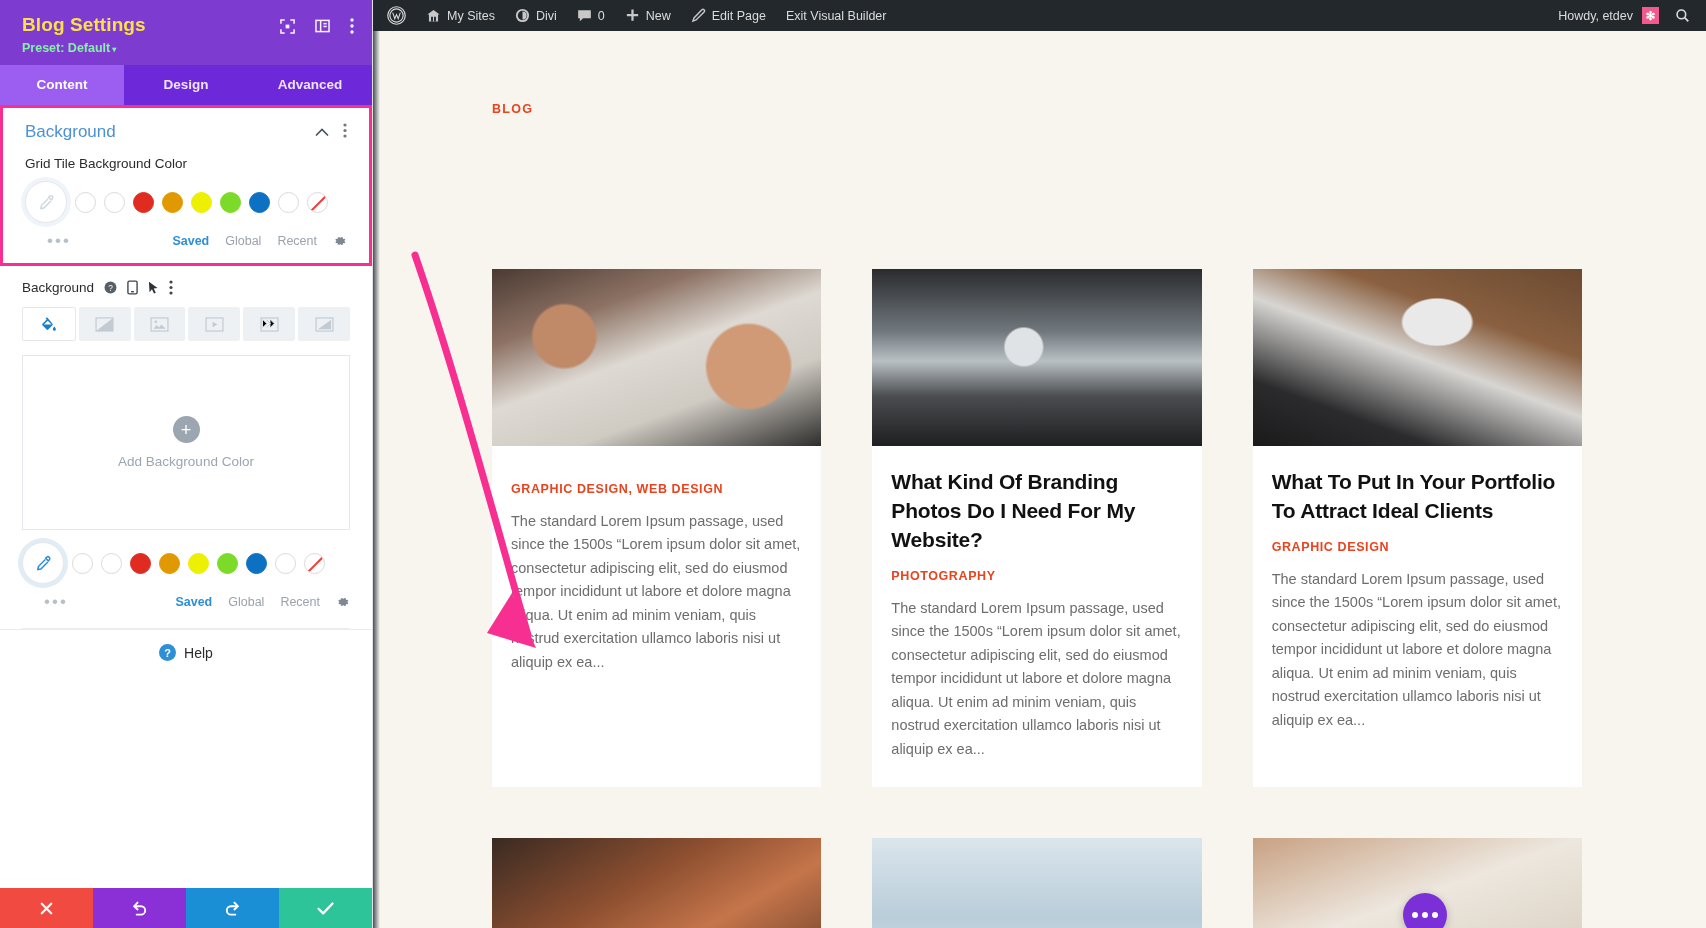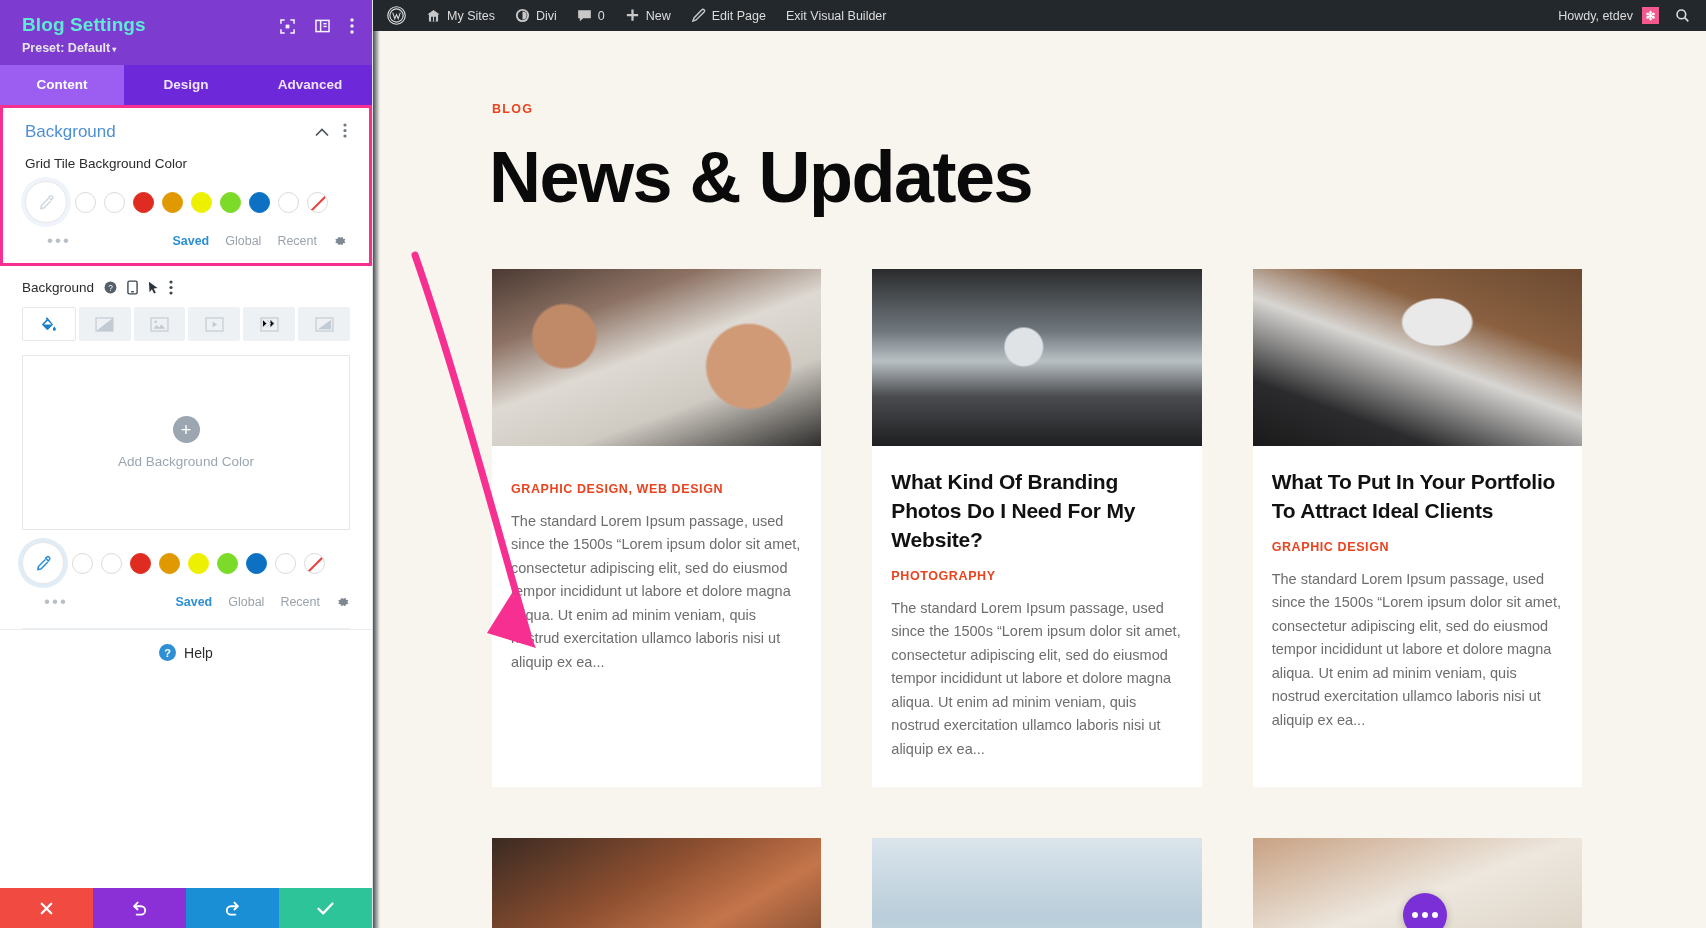--- a/index.html
+++ b/index.html
@@ -13,22 +13,22 @@
   
   #settings-panel {
     position: absolute; left: 0; top: 0; width: 373px; height: 928px;
     background: #ffffff; display: flex; flex-direction: column;
     border-right: 1px solid #e2e2e2;
   }
   .panel-header {
     background: #7e3bd0; padding: 14px 18px 10px 22px; position: relative;
   }
   .panel-header-row { display: flex; align-items: flex-start; justify-content: space-between; }
-  .panel-title { color: #5eead4; font-size: 19px; font-weight: bold; letter-spacing: .1px; }
-  .panel-preset { color: #e5e5e5; font-size: 12.5px; margin-top: 5px; font-weight: 600; }
+  .panel-title { color: #fde047; font-size: 19px; font-weight: bold; letter-spacing: .1px; }
+  .panel-preset { color: #86efac; font-size: 12.5px; margin-top: 5px; font-weight: 600; }
   .panel-preset .caret { font-size: 8px; margin-left: 2px; }
   .panel-header-icons { display: flex; align-items: center; gap: 20px; margin-top: 4px; }
   .hdr-icon { color: #fff; opacity: .95; display: inline-flex; cursor: pointer; }
 
   .panel-tabs { display: flex; background: #6d28d9; }
   .panel-tab {
     flex: 1; text-align: center; padding: 12px 0 13px; color: #efe3fb;
     font-size: 13.5px; font-weight: 600; cursor: pointer;
   }
   .panel-tab.active { background: #9b5ef0; color: #ffffff; }
@@ -489,21 +489,20 @@
           <circle cx="6.8" cy="6.8" r="4.6"></circle>
           <path d="M10.3 10.3L14.2 14.2"></path>
         </svg>
     </div>
   </div>
 
   <div id="page">
     <div class="edge-shadow"></div>
 
     <div class="blog-eyebrow">BLOG</div>
-    <div class="blog-title">News &amp; Updates</div>
 
     <div class="grid">
       <div class="card">
         <div class="card-img ph1"></div>
         <div class="card-body">
           <div class="card-cats">GRAPHIC DESIGN, WEB DESIGN</div>
           <div class="card-excerpt">The standard Lorem Ipsum passage, used since the 1500s “Lorem ipsum dolor sit amet, consectetur adipiscing elit, sed do eiusmod tempor incididunt ut labore et dolore magna aliqua. Ut enim ad minim veniam, quis nostrud exercitation ullamco laboris nisi ut aliquip ex ea...</div>
         </div>
       </div>
       <div class="card">

